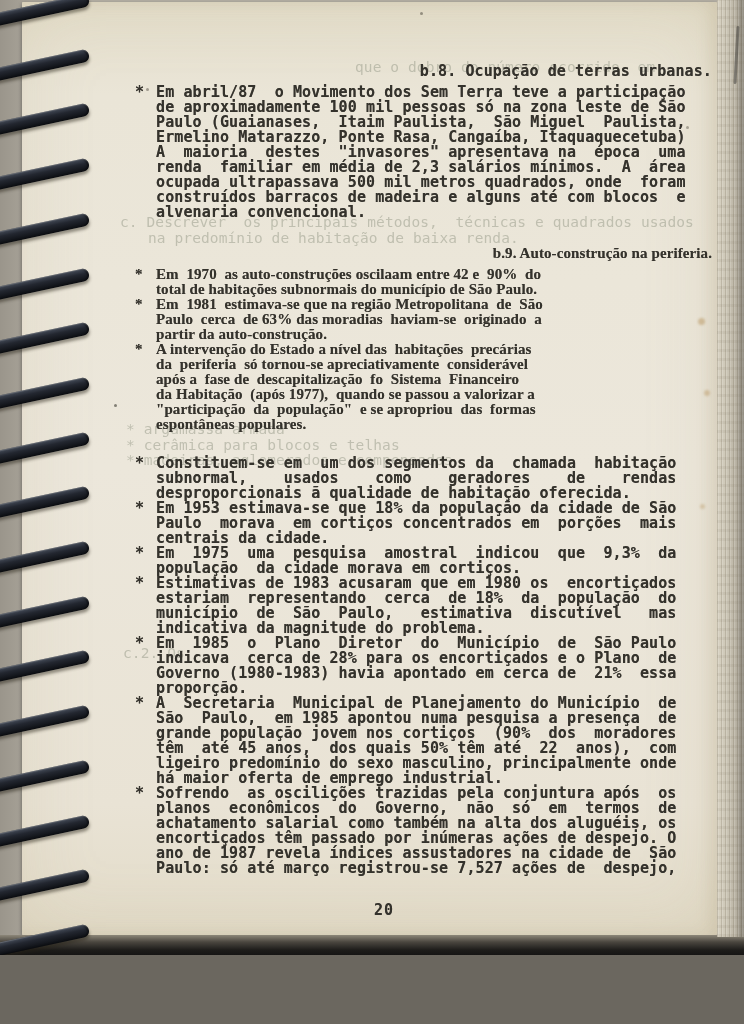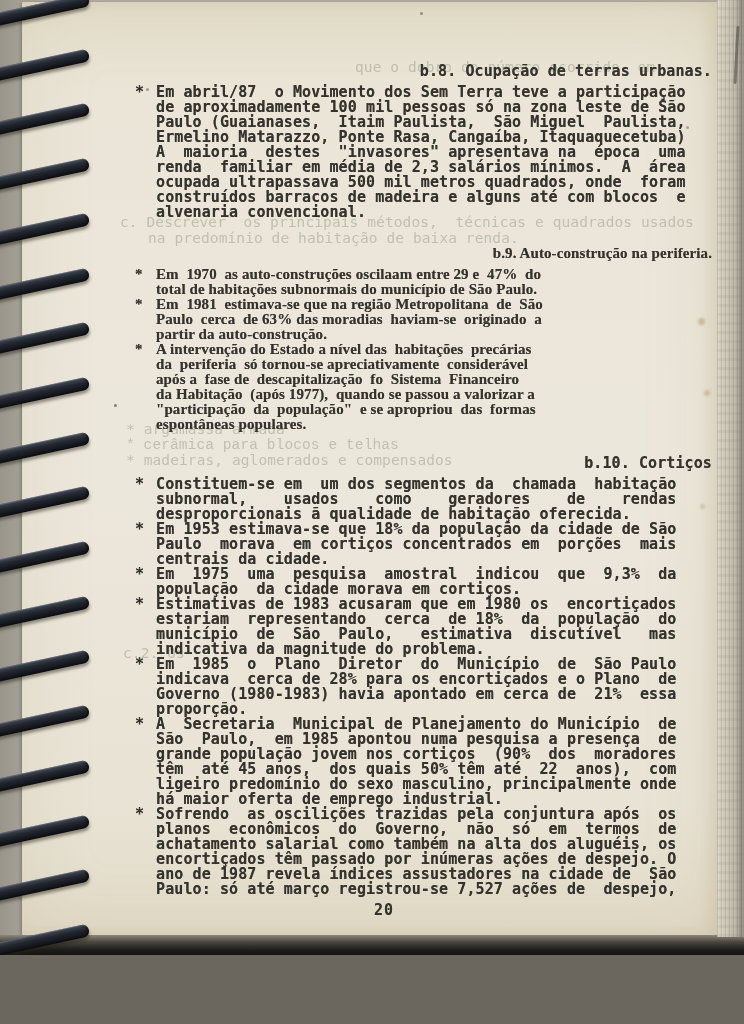--- a/index.html
+++ b/index.html
@@ -56,21 +56,21 @@
 <body>
 
 <div class="scan">
 
   <div class="paper">
 
     <div class="ghost" style="left:333px;top:58px;">que o dobro do número ocorrido  em</div>
     <div class="ghost" style="left:98px;top:213px;">c. Descrever  os principais métodos,  técnicas e quadrados usados</div>
     <div class="ghost" style="left:126px;top:229px;">na predomínio de habitação de baixa renda.</div>
     <div class="ghost" style="left:104px;top:420px;">* argamassa armada</div>
-    <div class="ghost" style="left:104px;top:436px;font-family:Liberation Mono, monospace;">* cerâmica para blocos e telhas</div>
+    <div class="ghost" style="left:104px;top:436px;">* cerâmica para blocos e telhas</div>
     <div class="ghost" style="left:104px;top:451px;">* madeiras, aglomerados e compensados</div>
     <div class="ghost" style="left:76px;top:644px;margin-left:25px;">c.2. Os</div>
 
     <div class="text-layer">
       <section class="sec" id="sec-0" style="top:62px;">
           <div class="heading">b.8. Ocupação de terras urbanas.</div>
           <div class="bullet">
             <span class="star">*</span>
             <div class="blines">Em abril/87  o Movimento dos Sem Terra teve a participação
 de aproximadamente 100 mil pessoas só na zona leste de São
@@ -80,41 +80,40 @@
 renda  familiar em média de 2,3 salários mínimos.  A  área
 ocupada ultrapassava 500 mil metros quadrados, onde  foram
 construídos barracos de madeira e alguns até com blocos  e
 alvenaria convencional.</div>
           </div>
         </section>
       <section class="sec" id="sec-1" style="top:244px;font-family:Liberation Serif, serif;">
           <div class="heading">b.9. Auto-construção na periferia.</div>
           <div class="bullet">
             <span class="star">*</span>
-            <div class="blines">Em  1970  as auto-construções oscilaam entre 29 e  47%  do
+            <div class="blines">Em  1970  as auto-construções oscilaam entre 42 e  90%  do
 total de habitações subnormais do município de São Paulo.</div>
           </div>
           <div class="bullet">
             <span class="star">*</span>
             <div class="blines">Em  1981  estimava-se que na região Metropolitana  de  São
 Paulo  cerca  de 63% das moradias  haviam-se  originado  a
 partir da auto-construção.</div>
           </div>
           <div class="bullet">
             <span class="star">*</span>
             <div class="blines">A intervenção do Estado a nível das  habitações  precárias
 da  periferia  só tornou-se apreciativamente  considerável
 após a  fase de  descapitalização  fo  Sistema  Financeiro
 da Habitação  (após 1977),  quando se passou a valorizar a
 "participação  da  população"  e se apropriou  das  formas
 espontâneas populares.</div>
           </div>
         </section>
       <section class="sec" id="sec-2" style="top:454px;">
-          <div class="heading">b.10. Cortiços</div>
           <div class="bullet">
             <span class="star">*</span>
             <div class="blines">Constituem-se em  um dos segmentos da  chamada  habitação
 subnormal,    usados    como    geradores    de    rendas
 desproporcionais ã qualidade de habitação oferecida.</div>
           </div>
           <div class="bullet">
             <span class="star">*</span>
             <div class="blines">Em 1953 estimava-se que 18% da população da cidade de São
 Paulo  morava  em cortiços concentrados em  porções  mais

